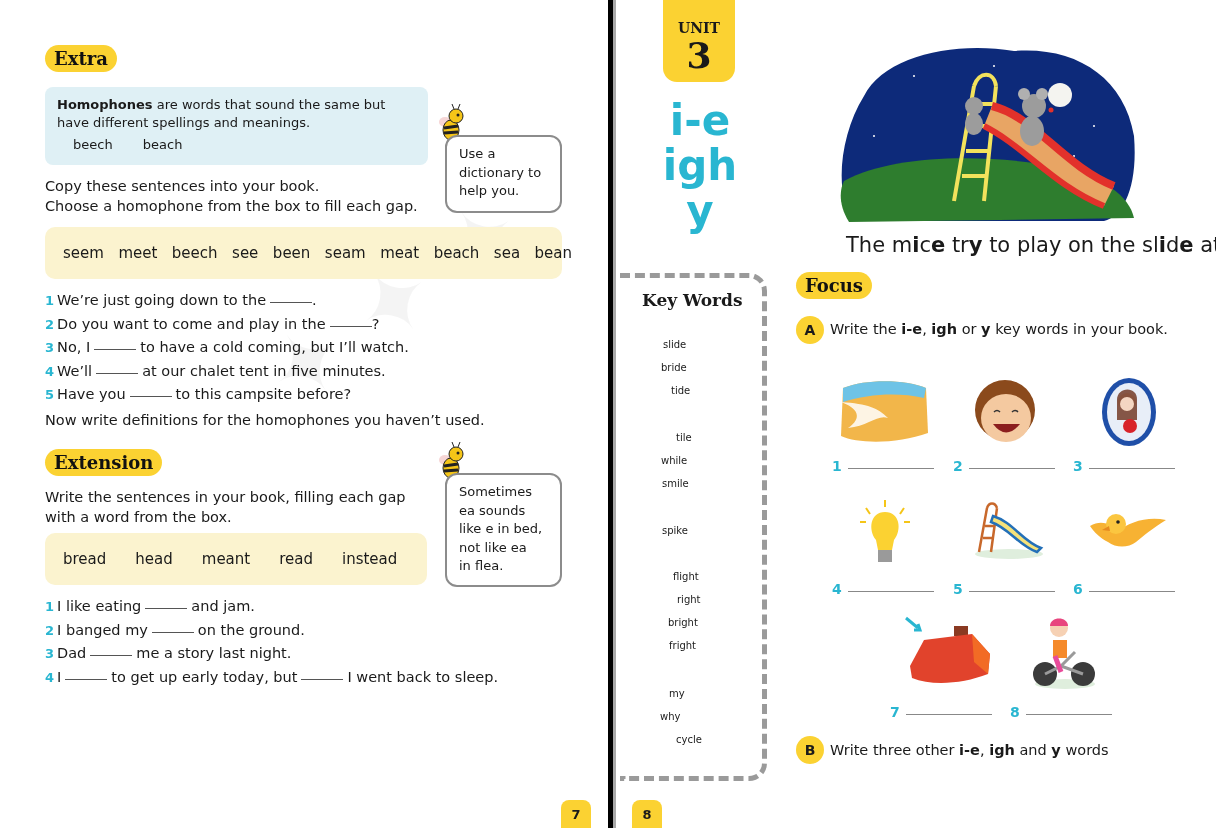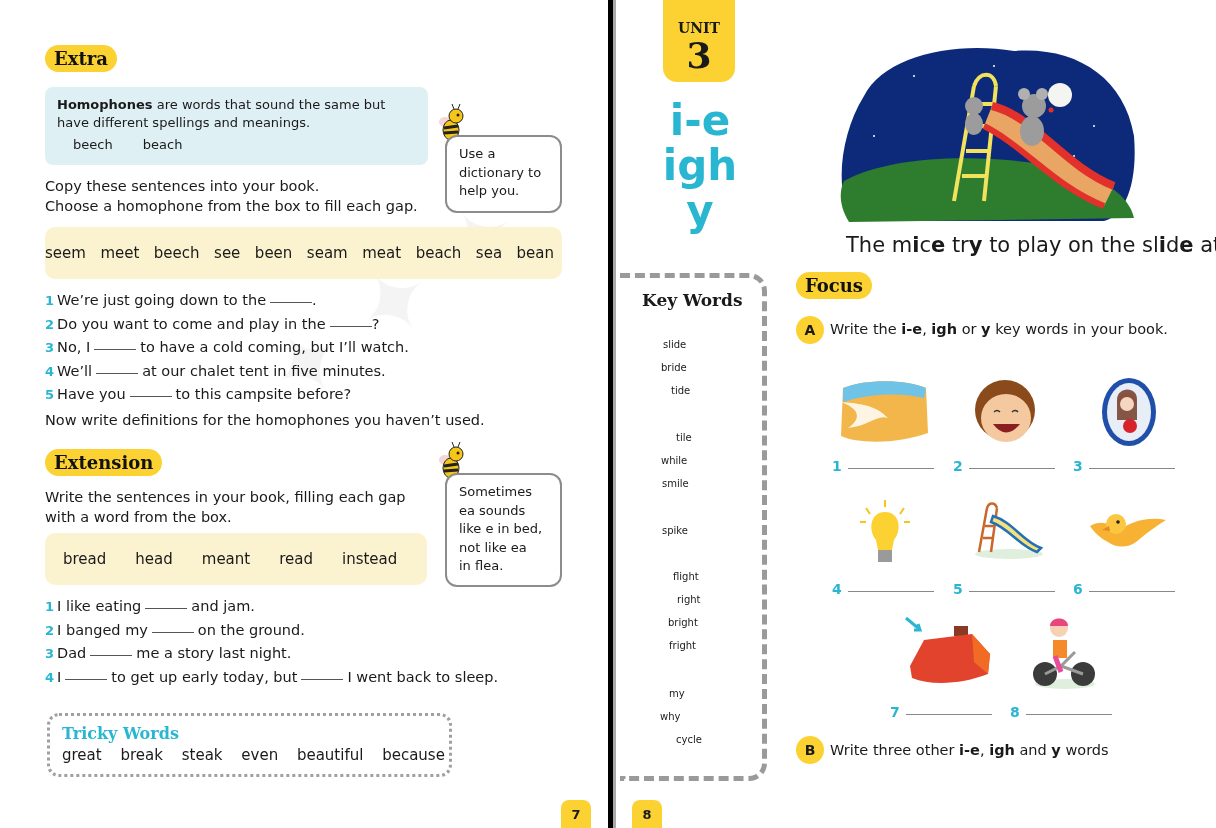--- a/index.html
+++ b/index.html
@@ -83,21 +83,21 @@
     <path d="M8 24 L22 22 M8 29 L22 28" stroke="#222" stroke-width="3"></path>
     <circle cx="20" cy="12" r="7" fill="#f5c518" stroke="#222" stroke-width="1"></circle>
     <circle cx="22" cy="11" r="1.5" fill="#222"></circle>
     <path d="M18 5 L16 0 M22 5 L24 0" stroke="#222" stroke-width="1"></path>
   </svg>
   <div class="tip" style="left:445px;top:135px;width:117px;height:78px;">Use a dictionary to help you.</div>
 
   <div class="txt" style="left:45px;top:176px;">Copy these sentences into your book.</div>
   <div class="txt" style="left:45px;top:196px;">Choose a homophone from the box to fill each gap.</div>
 
-  <div class="word-box" style="left:45px;top:227px;width:517px;height:52px;gap:14.5px;">
+  <div class="word-box" style="left:45px;top:227px;width:517px;height:52px;padding-left:18px;gap:14.5px;">
     <span>seem</span>
     <span>meet</span>
     <span>beech</span>
     <span>see</span>
     <span>been</span>
     <span>seam</span>
     <span>meat</span>
     <span>beach</span>
     <span>sea</span>
     <span>bean</span>
@@ -141,31 +141,20 @@
     <span>instead</span>
   </div>
 
   <div class="list" style="top:595px;">
     <div class="row"><span class="num">1</span><span>I like eating</span><span class="blank"></span><span>and jam.</span></div>
     <div class="row"><span class="num">2</span><span>I banged my</span><span class="blank"></span><span>on the ground.</span></div>
     <div class="row"><span class="num">3</span><span>Dad</span><span class="blank"></span><span>me a story last night.</span></div>
     <div class="row"><span class="num">4</span><span>I</span><span class="blank"></span><span>to get up early today, but</span><span class="blank"></span><span>I went back to sleep.</span></div>
   </div>
 
-  <div class="tricky">
-    <div class="title">Tricky Words</div>
-    <div class="words">
-      <span>great</span>
-      <span>break</span>
-      <span>steak</span>
-      <span>even</span>
-      <span>beautiful</span>
-      <span>because</span>
-    </div>
-  </div>
 
   <div class="pagenum" style="left:561px;top:800px;">7</div>
 </div>
 
 <div class="spine"></div>
 
 <div class="page page-right">
   <div class="unit-tab">
     <div class="u">UNIT</div>
     <div class="n">3</div>

